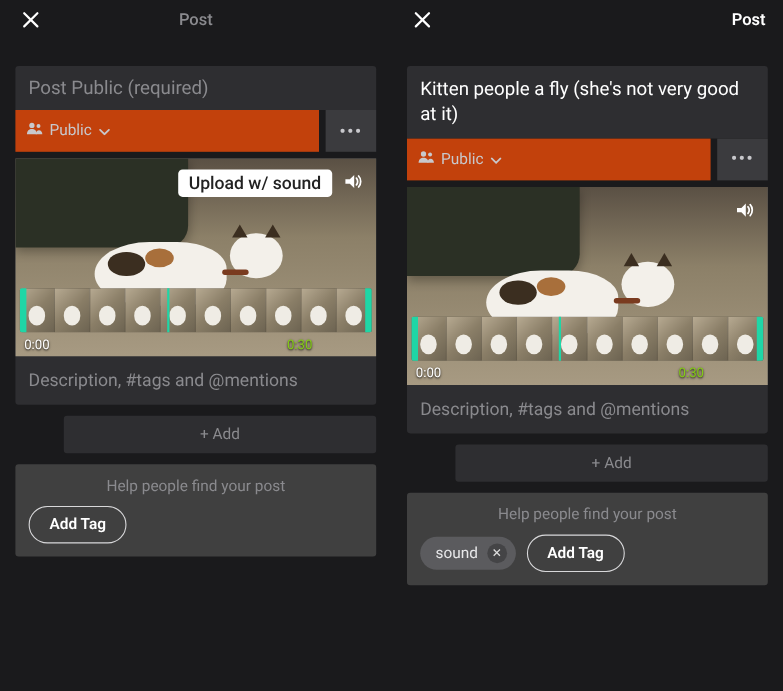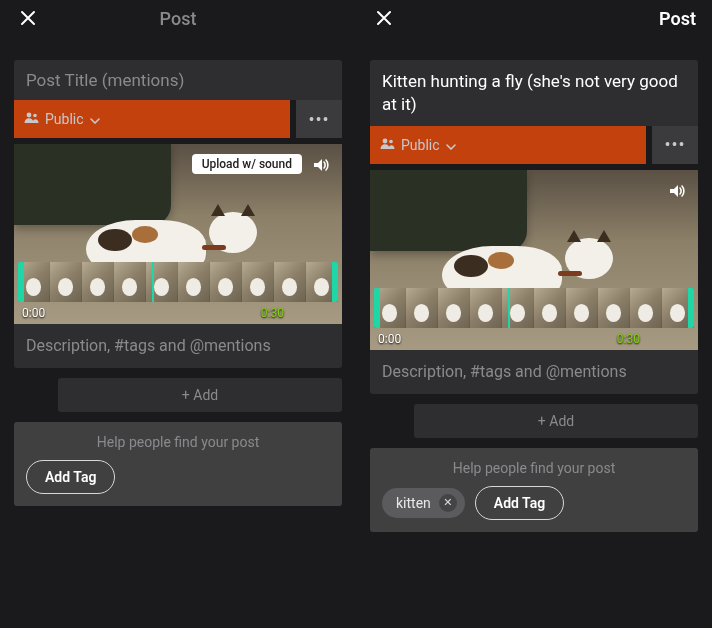--- a/index.html
+++ b/index.html
@@ -26,21 +26,21 @@
     padding: 0 2px;
   }
   .close-btn {
     width: 24px; height: 24px;
     display: flex; align-items: center; justify-content: center;
     cursor: pointer;
     color: #fff;
   }
   .header-title {
     color: #8a8a8e;
-    font-size: 18px;
+    font-size: 15px;
     font-weight: 500;
   }
   .header-title.active {
     color: #fff;
     font-weight: 600;
   }
   .header .spacer { width: 24px; }
   .content {
     margin-top: 24px;
     display: flex;
@@ -154,21 +154,21 @@
     right: 18%; top: 48%;
     width: 14%; height: 6%;
     background: #7a3b1f;
     border-radius: 4px;
   }
   .sound-pill {
     position: absolute;
     top: 10px; right: 40px;
     background: #fff;
     color: #222;
-    font-size: 12px;
+    font-size: 16px;
     font-weight: 500;
     padding: 3px 10px;
     border-radius: 4px;
     display: flex; align-items: center;
     pointer-events: none;
   }
   .sound-icon {
     position: absolute;
     top: 10px; right: 10px;
     color: #fff;
@@ -304,21 +304,21 @@
     <div class="close-btn">
       <svg width="16" height="16" viewBox="0 0 16 16">
           <path d="M2 2 L14 14 M14 2 L2 14" stroke="#fff" stroke-width="2" stroke-linecap="round"></path>
         </svg>
     </div>
     <div class="header-title">Post</div>
     <div class="spacer"></div>
   </div>
 
   <div class="content">
-    <div class="title-box placeholder">Post Title (mentions)</div>
+    <div class="title-box placeholder">Post Public (required)</div>
 
     <div class="privacy-row">
       <div class="privacy">
         <span>
           <svg width="15" height="12" viewBox="0 0 15 12">
               <circle cx="5" cy="3" r="2.4" fill="#c8c8cc"></circle>
               <path d="M0.5 11 C0.5 8 2.5 6.3 5 6.3 C7.5 6.3 9.5 8 9.5 11 Z" fill="#c8c8cc"></path>
               <circle cx="11" cy="3.5" r="1.8" fill="#c8c8cc"></circle>
               <path d="M8.5 11 C8.5 8.8 9.8 7.3 11.5 7.3 C13.2 7.3 14.5 8.8 14.5 11 Z" fill="#c8c8cc"></path>
             </svg>
@@ -394,21 +394,21 @@
     <div class="close-btn">
       <svg width="16" height="16" viewBox="0 0 16 16">
           <path d="M2 2 L14 14 M14 2 L2 14" stroke="#fff" stroke-width="2" stroke-linecap="round"></path>
         </svg>
     </div>
     <div class="spacer"></div>
     <div class="header-title active">Post</div>
   </div>
 
   <div class="content">
-    <div class="title-box multi">Kitten hunting a fly (she's not very good at it)</div>
+    <div class="title-box multi">Kitten people a fly (she's not very good at it)</div>
 
     <div class="privacy-row">
       <div class="privacy">
         <span>
           <svg width="15" height="12" viewBox="0 0 15 12">
               <circle cx="5" cy="3" r="2.4" fill="#c8c8cc"></circle>
               <path d="M0.5 11 C0.5 8 2.5 6.3 5 6.3 C7.5 6.3 9.5 8 9.5 11 Z" fill="#c8c8cc"></path>
               <circle cx="11" cy="3.5" r="1.8" fill="#c8c8cc"></circle>
               <path d="M8.5 11 C8.5 8.8 9.8 7.3 11.5 7.3 C13.2 7.3 14.5 8.8 14.5 11 Z" fill="#c8c8cc"></path>
             </svg>
@@ -466,20 +466,20 @@
     </div>
 
     <div class="desc-box">Description, #tags and @mentions</div>
 
     <div class="add-btn">+ Add</div>
 
     <div class="tag-section">
       <div class="tag-help">Help people find your post</div>
       <div class="tag-row">
         <div class="tag-chip">
-          <span>kitten</span>
+          <span>sound</span>
           <span class="tag-x">✕</span>
         </div>
         <div class="add-tag-btn">Add Tag</div>
       </div>
     </div>
   </div>
 </div>
 
 </body></html>

